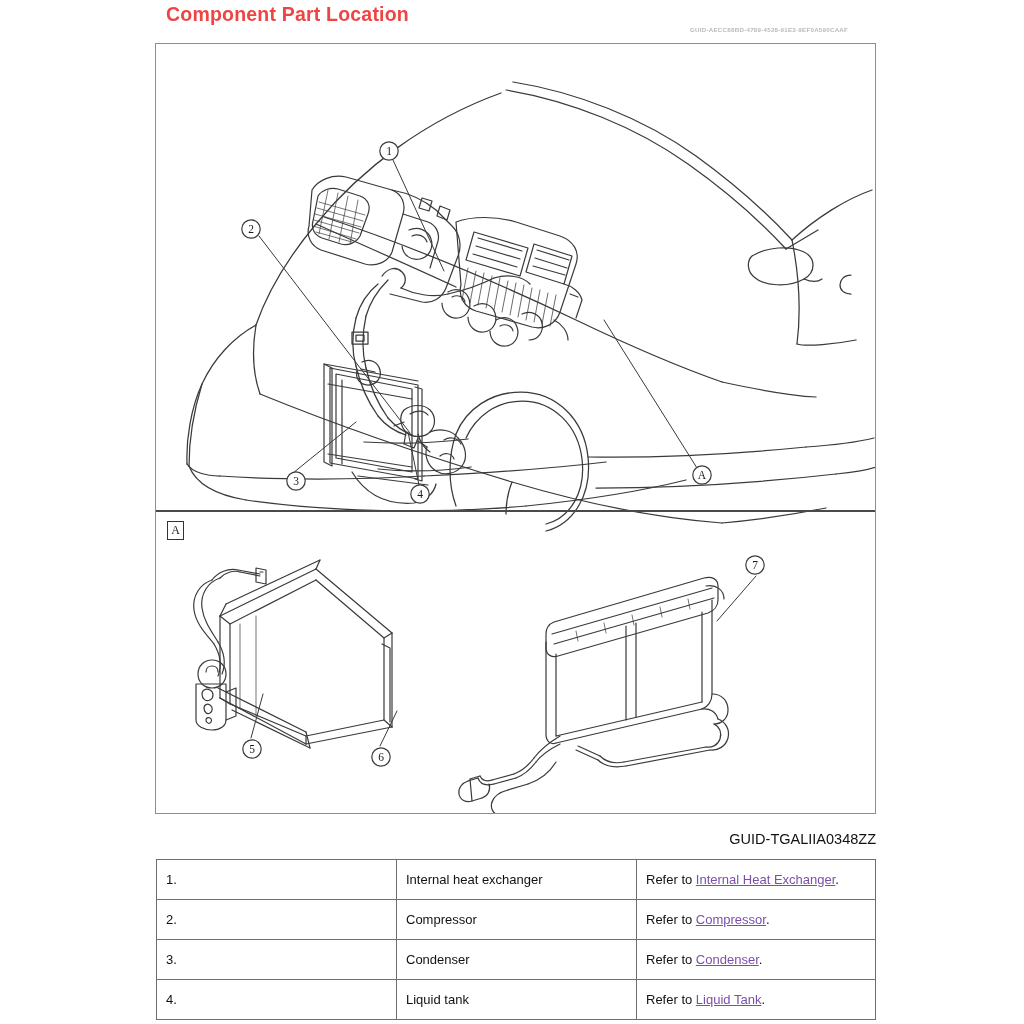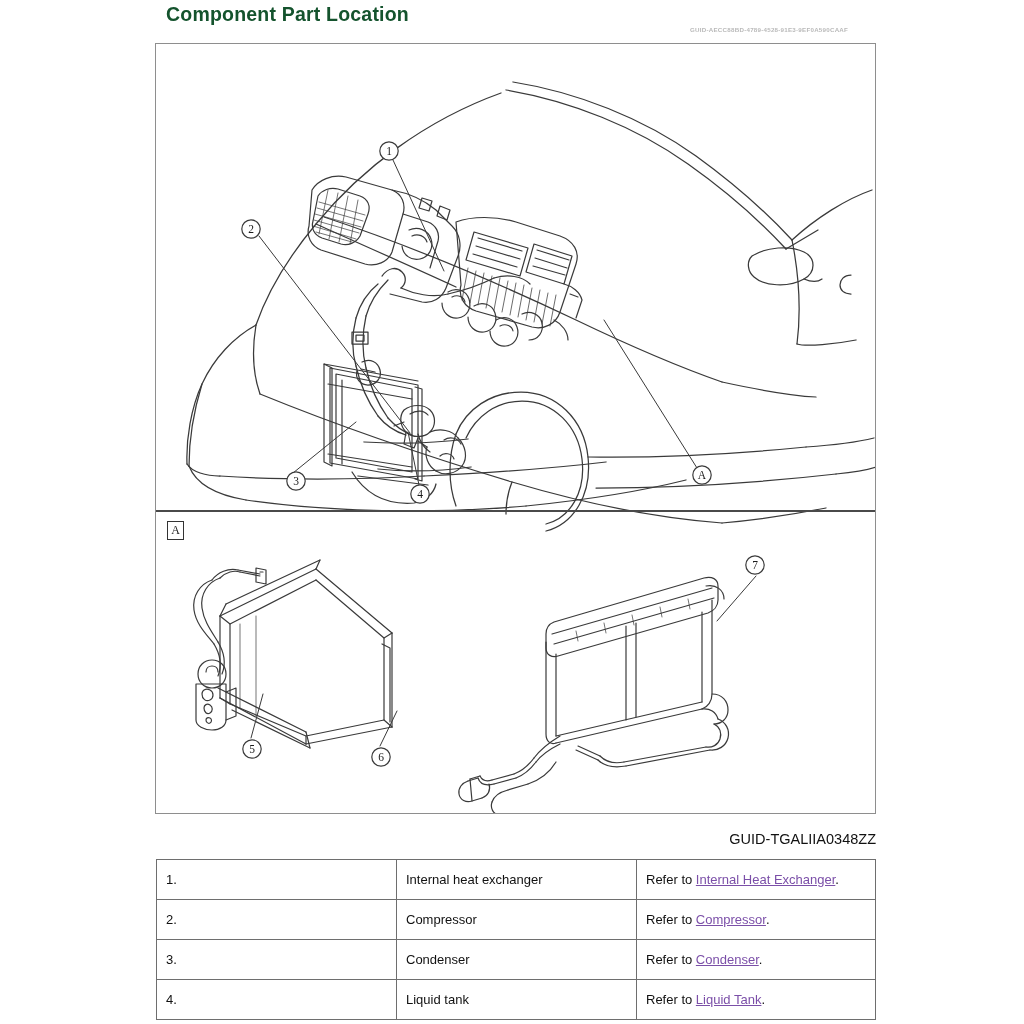--- a/index.html
+++ b/index.html
@@ -15,21 +15,21 @@
     width: 1024px; height: 1024px;
     background: #ffffff;
   }
 
   
   #page-title {
     position: absolute;
     left: 166px; top: 3px;
     font-size: 19.5px;
     font-weight: bold;
-    color: #14532d;
+    color: #ef4444;
     letter-spacing: 0.2px;
     white-space: nowrap;
   }
   #doc-guid {
     position: absolute;
     left: 690px; top: 26px;
     font-size: 6.2px;
     font-weight: bold;
     color: #b9b9b9;
     letter-spacing: 0.25px;

